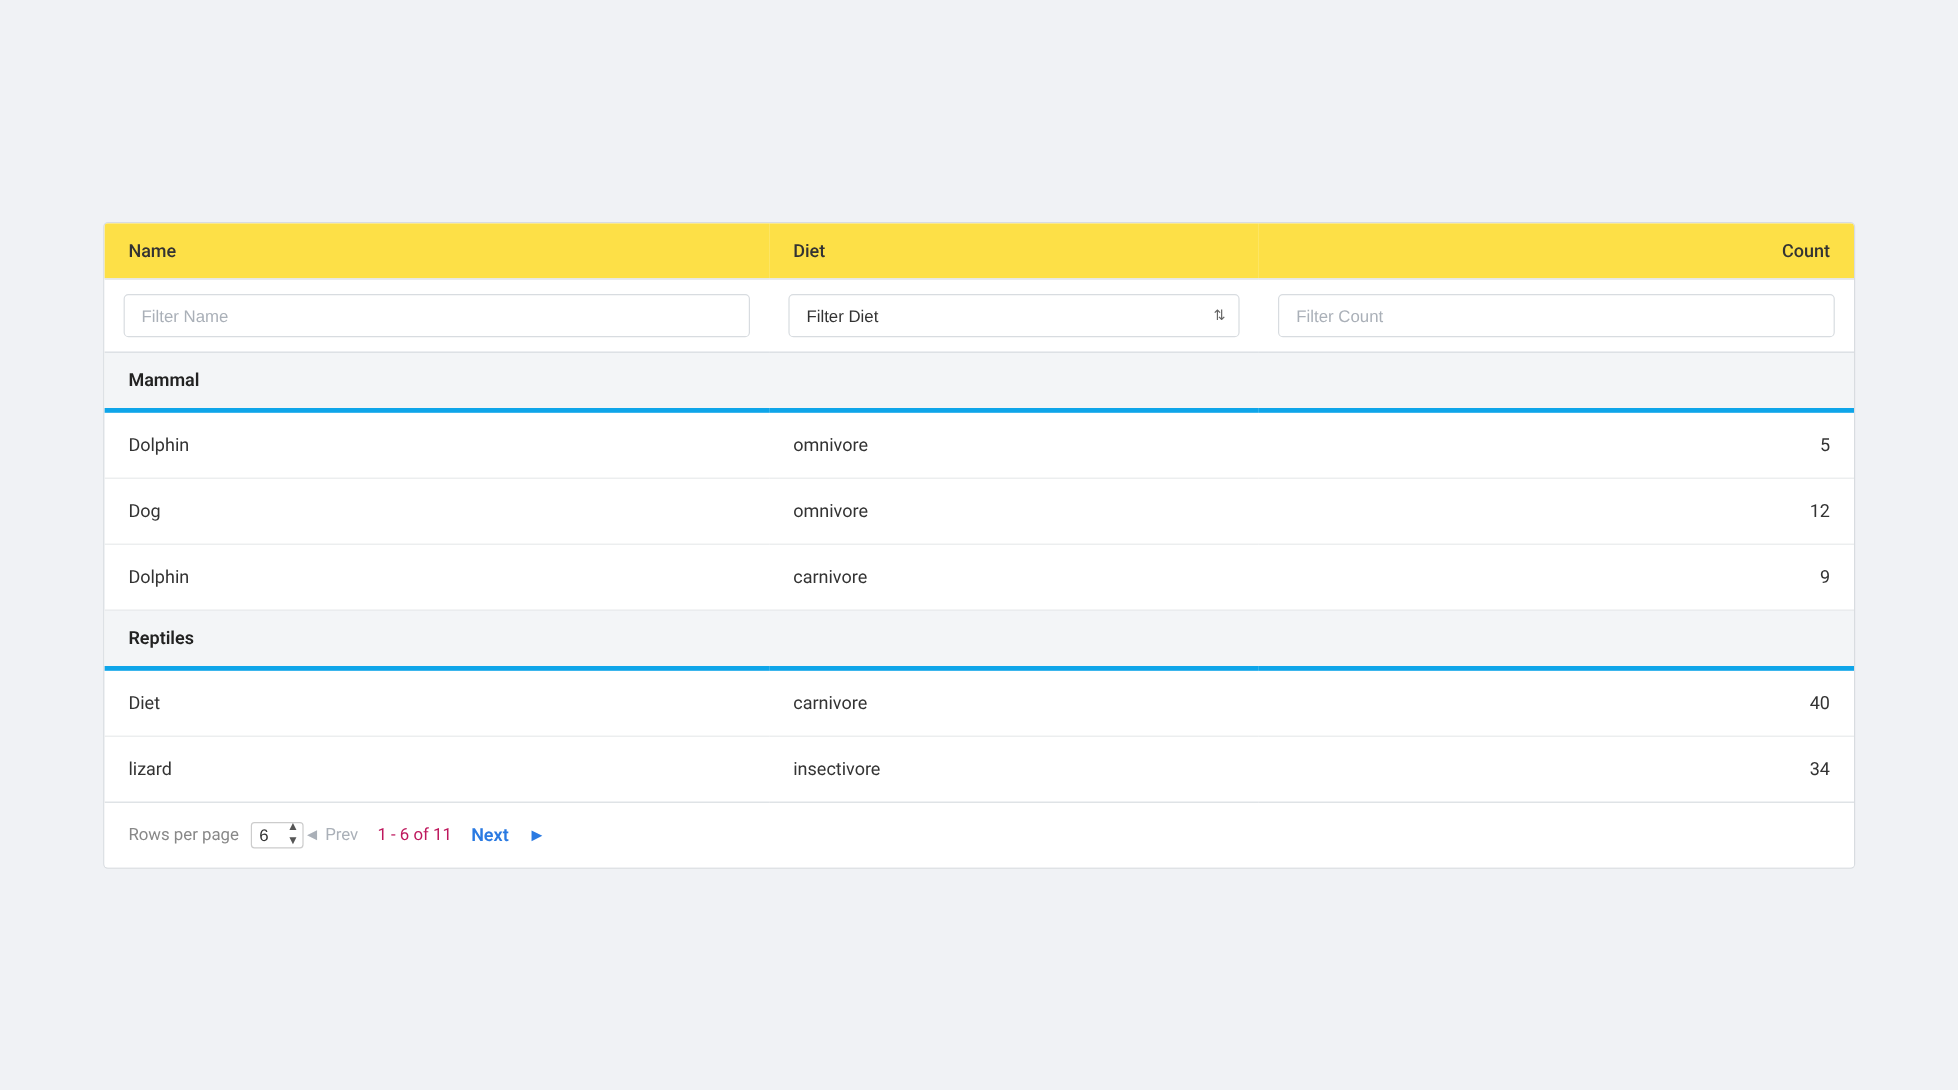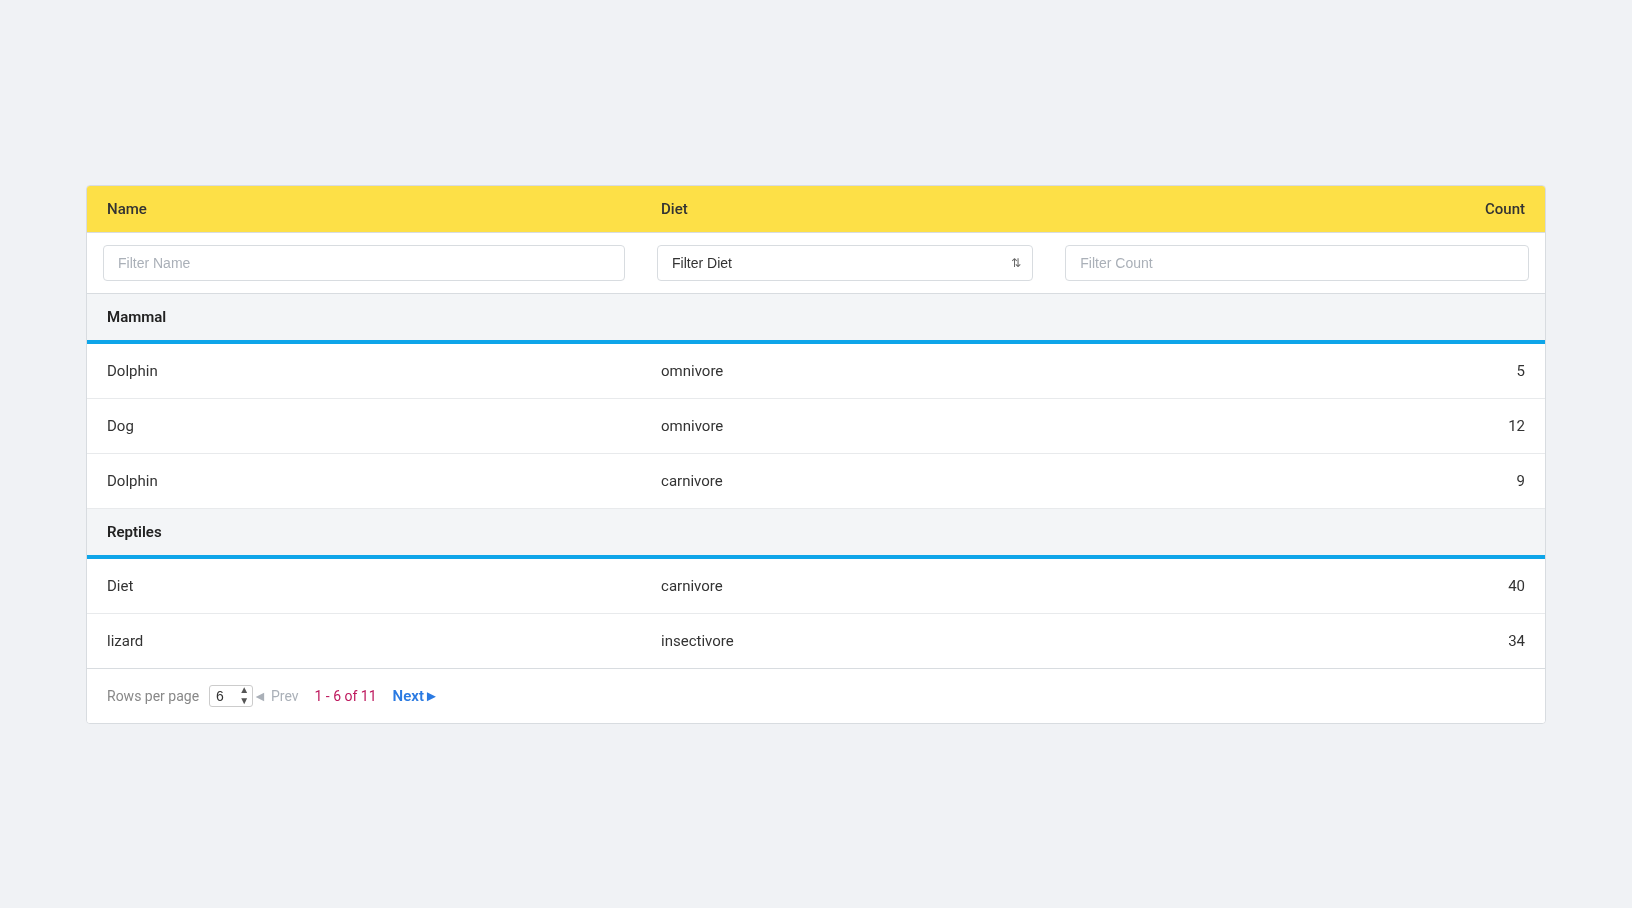--- a/index.html
+++ b/index.html
@@ -188,21 +188,21 @@
     .pagination-info {
       color: #be185d;
       font-size: 14px;
     }
 
     .pagination-next {
       color: #2a7ae2;
       cursor: pointer;
       display: flex;
       align-items: center;
-      gap: 0;
+      gap: 16px;
       font-weight: 600;
       font-size: 15px;
     }
 
     .col-name { width: 38%; }
     .col-diet { width: 28%; }
     .col-count { width: 34%; }
   </style>
 </head>
 <body>

